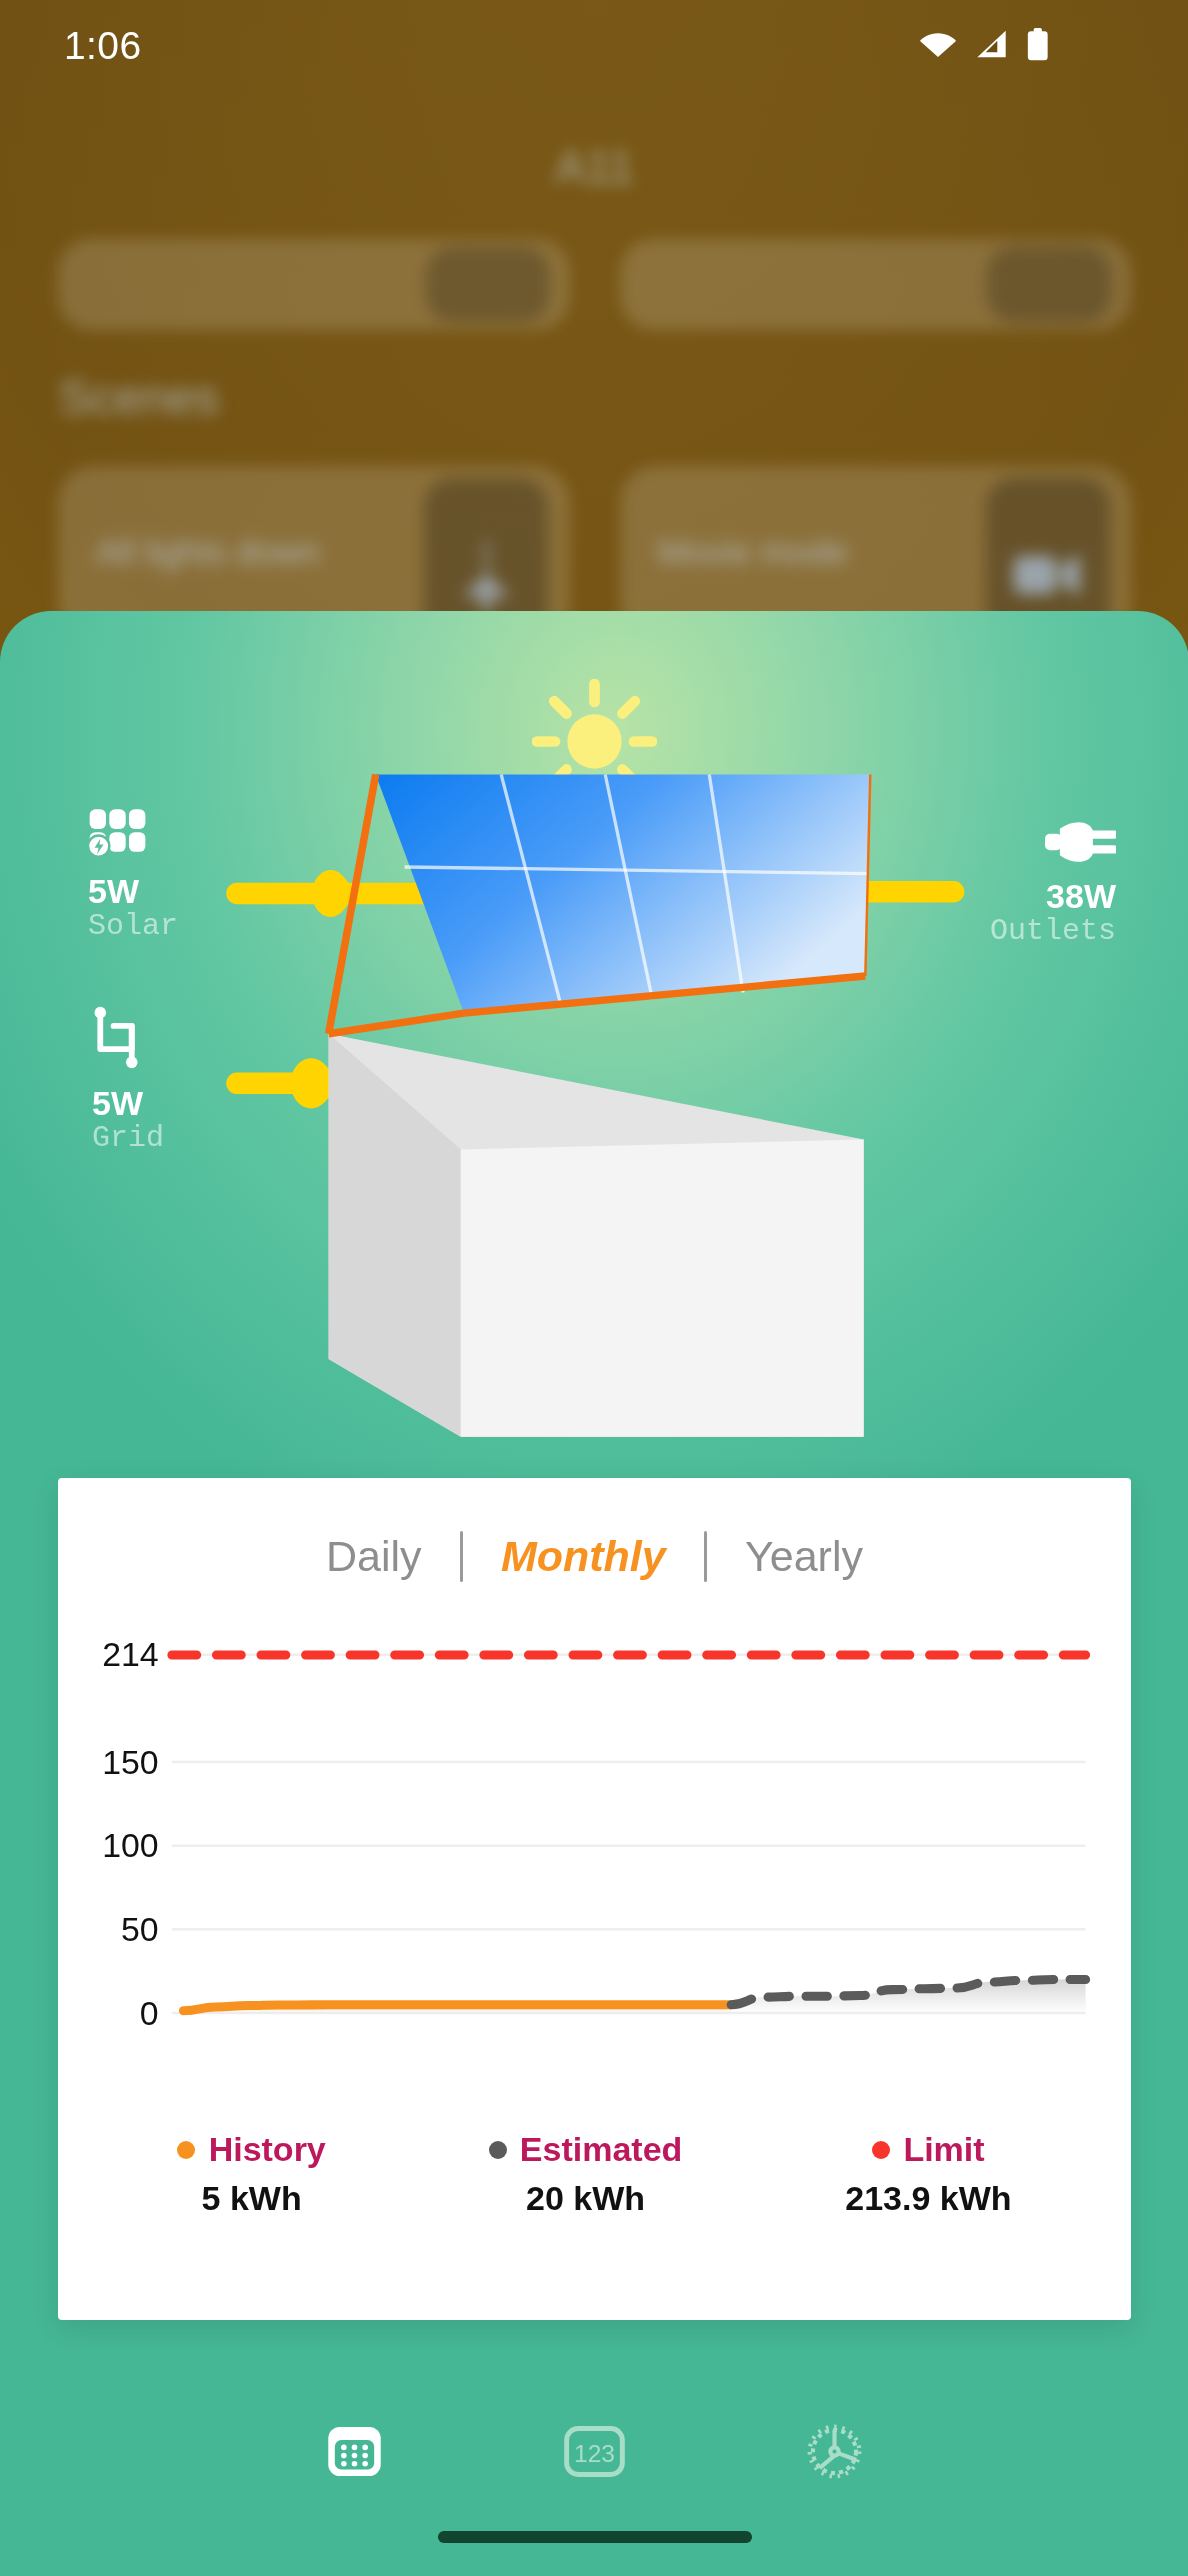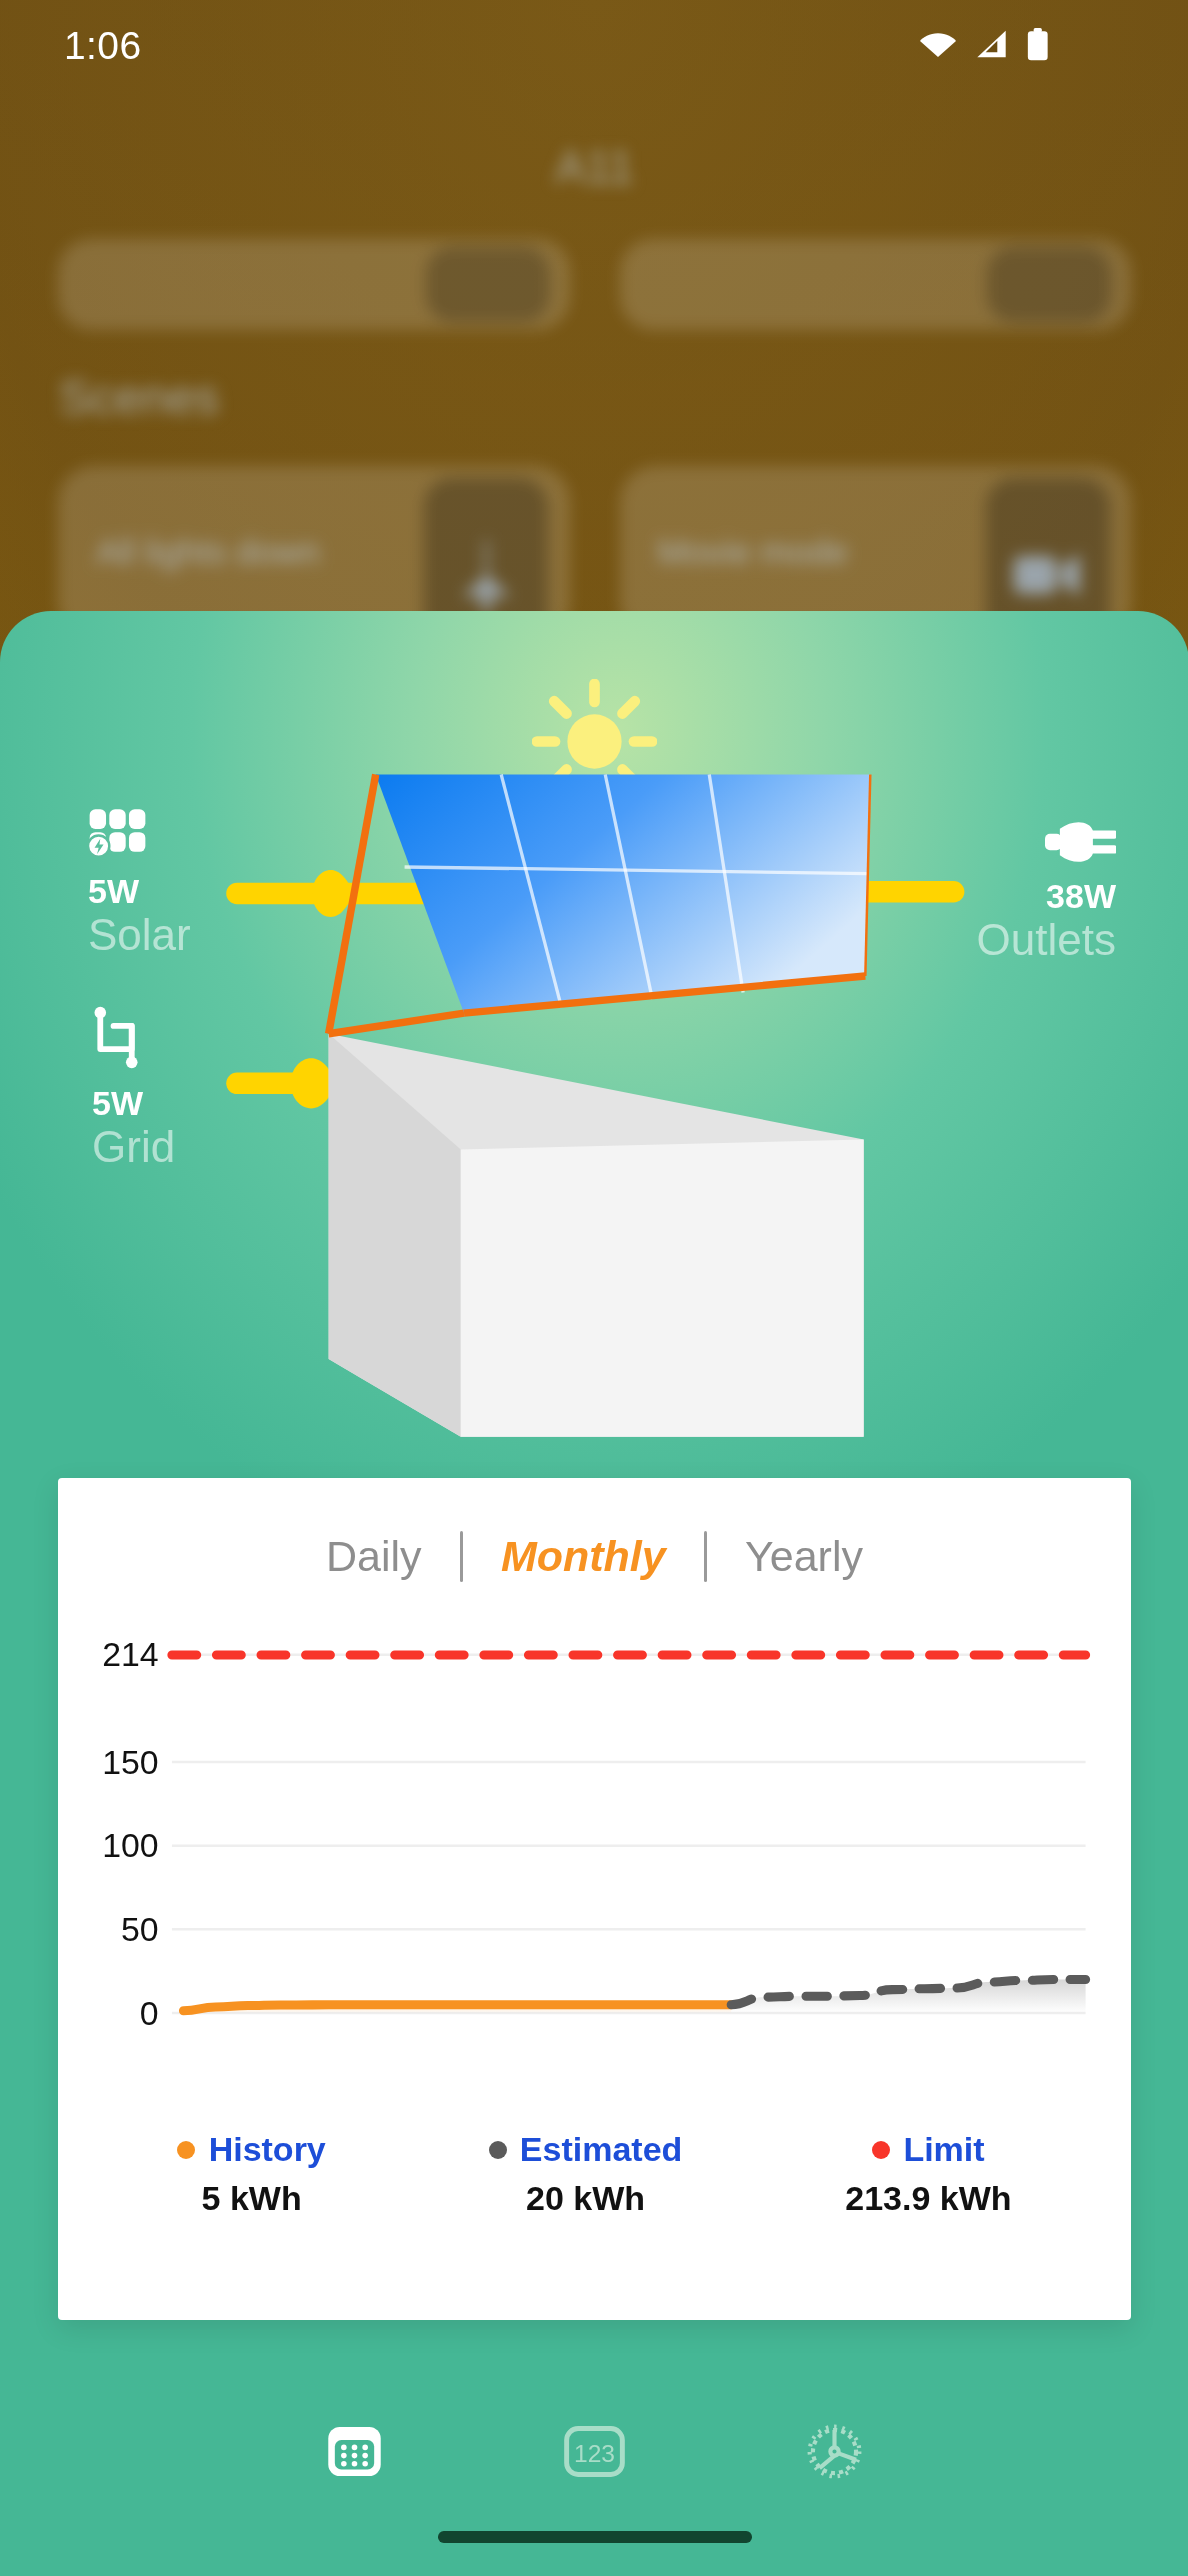--- a/index.html
+++ b/index.html
@@ -76,21 +76,21 @@
       radial-gradient(62% 44% at 52% 6%, #b7e3a6 0%, #8fd6a9 28%, #62c7a3 58%, #45b795 100%);
     overflow:hidden; z-index:20;
   }
 
   
   #sun{ position:absolute; left:532px; top:68px; width:125px; height:125px; }
 
   
   .metric{ position:absolute; color:#fff; }
   .metric .val{ font-size:34px; font-weight:bold; line-height:1.12; }
-  .metric .lab{ font-size:44px; color:rgba(255,255,255,.55); line-height:1.12; }
+  .metric .lab{ font-size:30px; color:rgba(255,255,255,.55); line-height:1.12;font-family:Liberation Mono, monospace; }
   #m-solar{ left:88px; top:198px; }
   #m-grid { left:92px; top:395px; }
   #m-out  { right:73px; top:206px; text-align:right; }
 
   
   #scene-svg{ position:absolute; left:0; top:0; width:1189px; height:834px; }
 
   
   #chart-card{
     position:absolute; left:58px; top:867px; width:1073px; height:842px;
@@ -117,21 +117,21 @@
   }
   .xl{ position:absolute; font-size:33px; color:#111; }
 
   #legend{
     position:absolute; left:0; top:652px; width:1073px;
     display:flex; justify-content:space-around; padding:0 38px;
   }
   .leg{ text-align:center; }
   .leg .row1{
     display:flex; align-items:center; justify-content:center; gap:13.2px;
-    font-size:34px; font-weight:bold; color:#1d4ed8;
+    font-size:34px; font-weight:bold; color:#be185d;
   }
   .leg .dot{ width:18px; height:18px; border-radius:50%; }
   .leg .row2{ font-size:34px; font-weight:bold; color:#111; margin-top:10px; }
 
   
   #bottom-nav{
     position:absolute; left:0; top:2378px; width:1189px; height:149px;
     display:flex; align-items:center; justify-content:center; gap:157px;
     z-index:30;
   }

